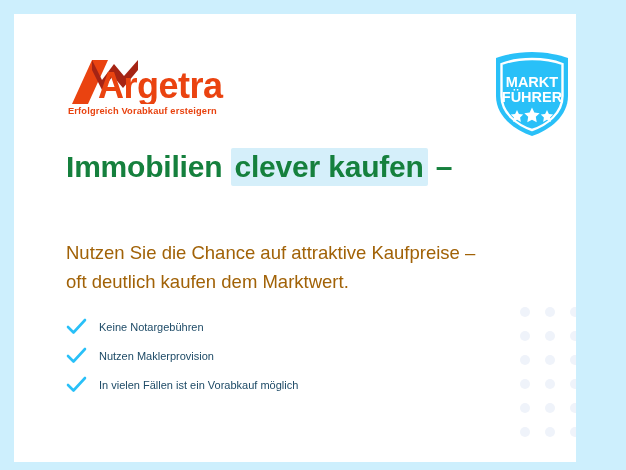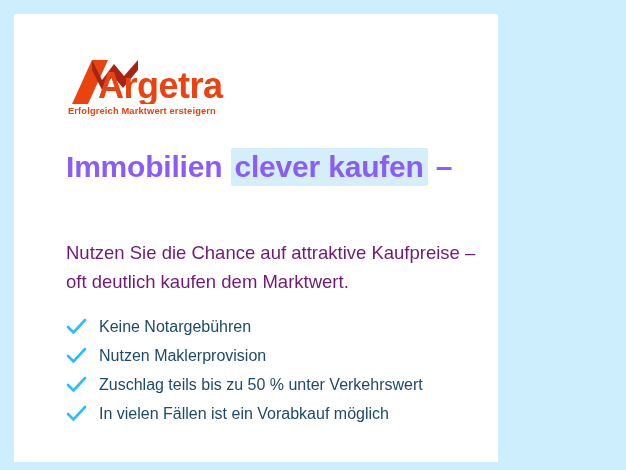--- a/index.html
+++ b/index.html
@@ -9,21 +9,21 @@
   body {
     width: 626px;
     height: 470px;
     overflow: hidden;
     background: #cdeffd;
     font-family: "Liberation Sans", sans-serif;
   }
 
   .banner {
     position: relative;
-    width: 498px;
+    width: 576px;
     height: 470px;
     background: #cdeffd;
     box-sizing: border-box;
     overflow: hidden;
   }
 
   .inner-panel {
     position: absolute;
     left: 14px;
     top: 14px;
@@ -75,57 +75,57 @@
     font-weight: bold;
     letter-spacing: 0.15px;
     color: #e8420f;
     white-space: nowrap;
     font-family: "Liberation Sans", sans-serif;
   }
 
   
   .badge {
     position: absolute;
-    left: 487px;
+    left: 476px;
     top: 36px;
     width: 84px;
     height: 88px;
     z-index: 3;
   }
   .badge svg { display: block; }
 
   
   .headline {
     position: absolute;
     left: 52px;
     top: 134px;
     width: 470px;
     font-size: 30px;
     line-height: 1.25;
     font-weight: bold;
-    color: #8b5cf6;
+    color: #15803d;
     letter-spacing: -0.2px;
     z-index: 2;
   }
   .hl-line { white-space: nowrap; }
   .hl-mark {
     background: #d5effa;
     padding: 2px 4px 3px 4px;
     border-radius: 2px;
   }
 
   
   .subheadline {
     position: absolute;
     left: 52px;
     top: 224px;
     width: 480px;
     font-size: 18.5px;
     line-height: 1.58;
-    color: #701a75;
+    color: #a16207;
     font-weight: normal;
     z-index: 2;
   }
   .sub-line { white-space: nowrap; display: block; }
 
   
   .benefits {
     position: absolute;
     left: 52px;
     top: 298px;
@@ -138,21 +138,21 @@
     height: 29px;
   }
   .check-icon {
     width: 26px;
     flex: 0 0 26px;
     display: flex;
     align-items: center;
   }
   .check-icon svg { display: block; }
   .benefit-label {
-    font-size: 16px;
+    font-size: 11px;
     color: #1d4a66;
     white-space: nowrap;
     margin-left: 7px;
   }
 </style>
 </head>
 <body>
 
 <div class="banner">
   <div class="inner-panel">
@@ -246,21 +246,21 @@
 
     <div class="logo">
       <svg width="200" height="46" viewBox="0 0 200 46" xmlns="http://www.w3.org/2000/svg">
 
         <path d="M22 46 L6 46 L26 2 L42 2 Z" fill="#ea4310"></path>
 
         <path d="M26 2 L36 22 L48 6 L58 18 L72 2 L72 12 L57 30 L47 18 L36 32 L26 12 Z" fill="#a52414"></path>
 
         <text x="32" y="40" font-family="'Liberation Sans', sans-serif" font-size="36" font-weight="bold" fill="#ea4310" letter-spacing="-0.5">Argetra</text>
       </svg>
-      <div class="logo-tagline">Erfolgreich Marktwert ersteigern</div>
+      <div class="logo-tagline">Erfolgreich Vorabkauf ersteigern</div>
     </div>
 
     <div class="badge">
       <svg width="84" height="88" viewBox="0 0 84 88" xmlns="http://www.w3.org/2000/svg">
         <path d="M42 2 C28 2 14 5 6 8 L6 46 C6 66 24 80 42 86 C60 80 78 66 78 46 L78 8 C70 5 56 2 42 2 Z" fill="#29c0f8"></path>
         <path d="M42 9 C30 9 18 11.5 11.5 14 L11.5 46 C11.5 63 27 75 42 80 C57 75 72.5 63 72.5 46 L72.5 14 C66 11.5 54 9 42 9 Z" fill="none" stroke="#ffffff" stroke-width="2.4"></path>
         <text x="42" y="37" text-anchor="middle" font-family="'Liberation Sans', sans-serif" font-size="14.5" font-weight="bold" fill="#ffffff">MARKT</text>
         <text x="42" y="52" text-anchor="middle" font-family="'Liberation Sans', sans-serif" font-size="14.5" font-weight="bold" fill="#ffffff">FÜHRER</text>
         <g fill="#ffffff">
           <path d="M27 60 l1.9 4 4.3 .6 -3.1 3 .75 4.3 -3.85 -2.05 -3.85 2.05 .75 -4.3 -3.1 -3 4.3 -.6 Z"></path>
@@ -295,26 +295,18 @@
           </svg>
         </span>
         <span class="benefit-label">Nutzen Maklerprovision</span>
       </div>
       <div class="benefit-item">
         <span class="check-icon">
           <svg width="21" height="17" viewBox="0 0 21 17" xmlns="http://www.w3.org/2000/svg">
             <path d="M2 9 L7.5 14.5 L19 2" fill="none" stroke="#29c0f8" stroke-width="2.6" stroke-linecap="round" stroke-linejoin="round"></path>
           </svg>
         </span>
-        <span class="benefit-label">Zuschlag teils bis zu 50 % unter Verkehrswert</span>
-      </div>
-      <div class="benefit-item">
-        <span class="check-icon">
-          <svg width="21" height="17" viewBox="0 0 21 17" xmlns="http://www.w3.org/2000/svg">
-            <path d="M2 9 L7.5 14.5 L19 2" fill="none" stroke="#29c0f8" stroke-width="2.6" stroke-linecap="round" stroke-linejoin="round"></path>
-          </svg>
-        </span>
         <span class="benefit-label">In vielen Fällen ist ein Vorabkauf möglich</span>
       </div>
     </div>
 
   </div>
 </div>
 
 </body></html>

